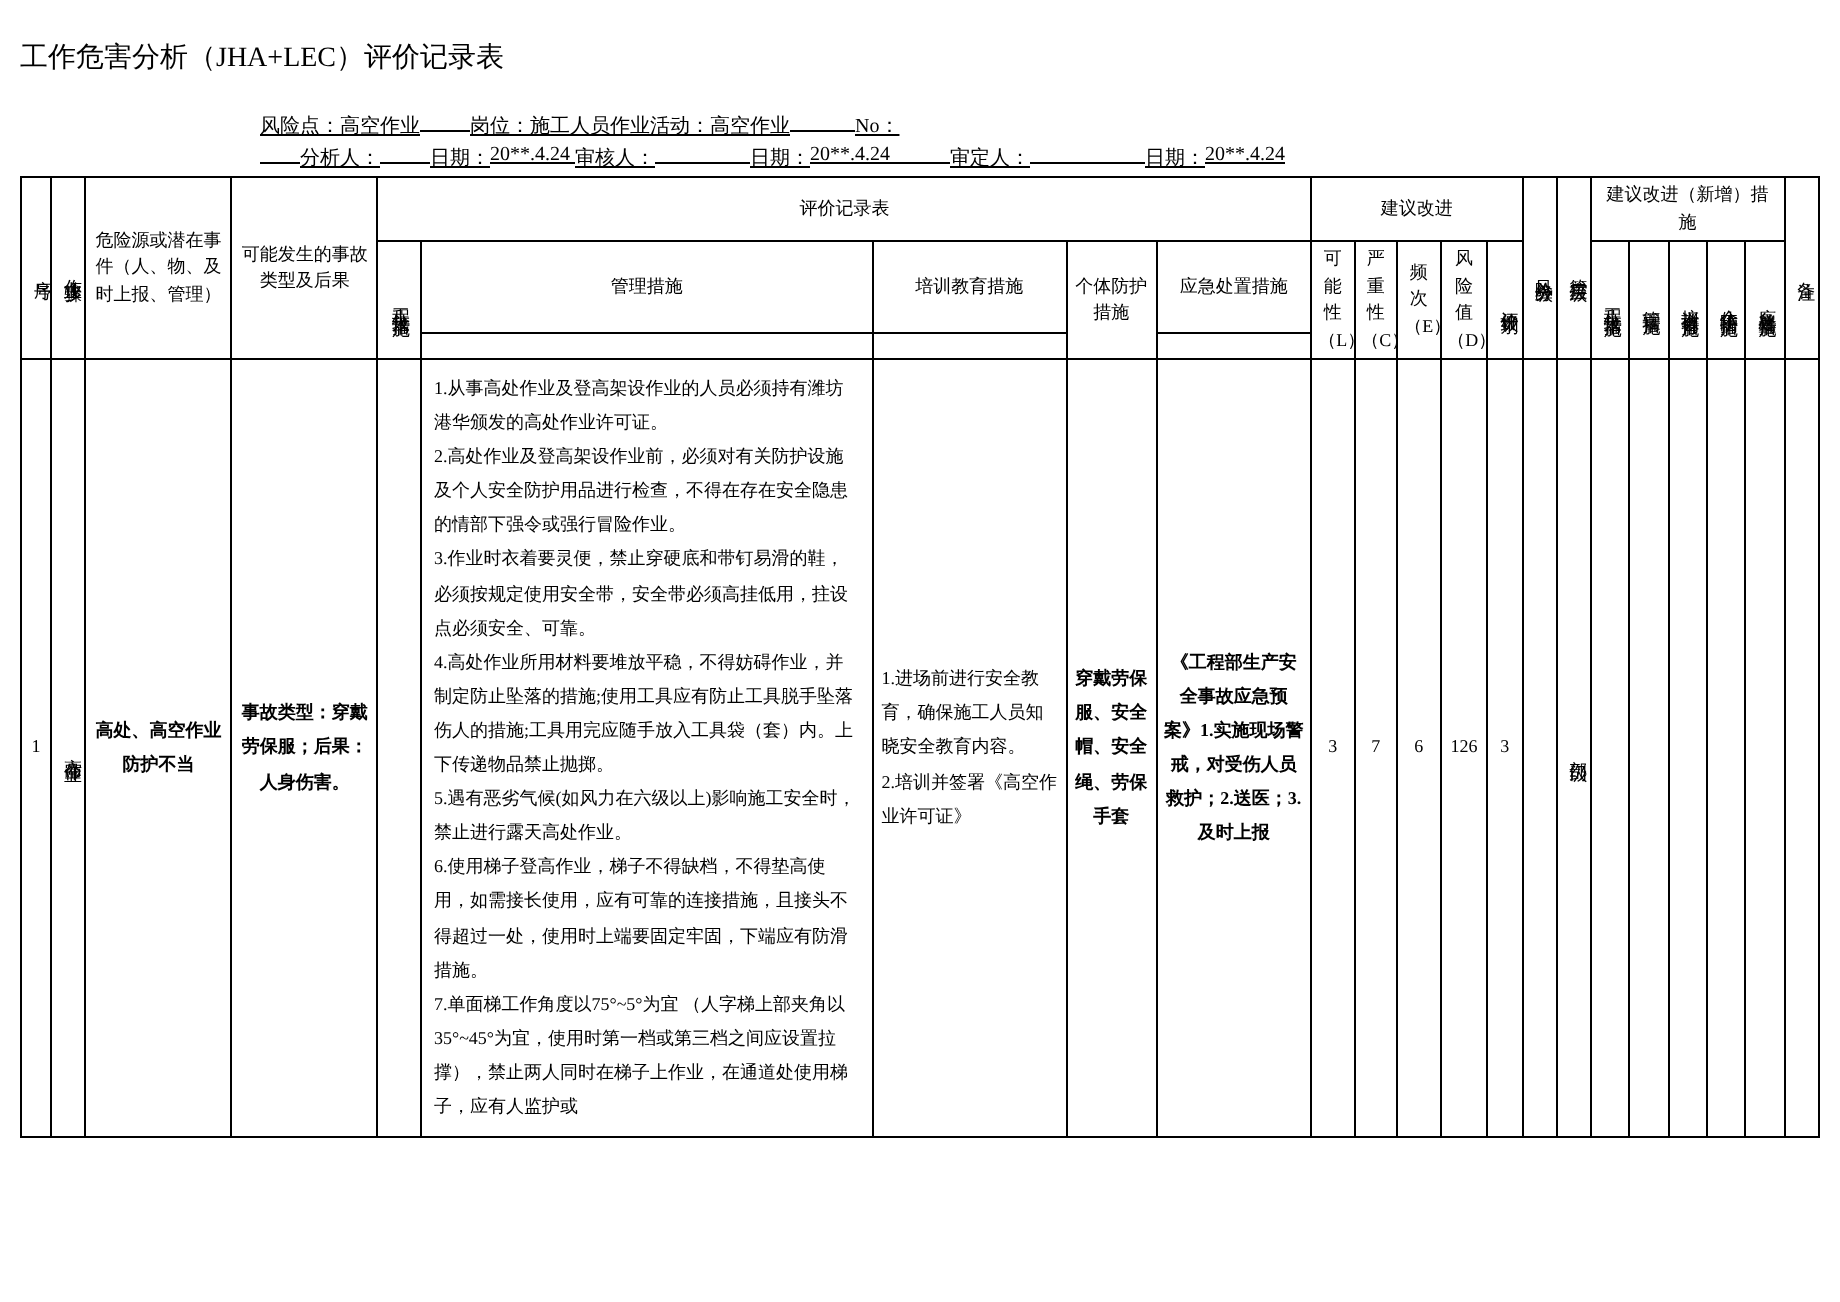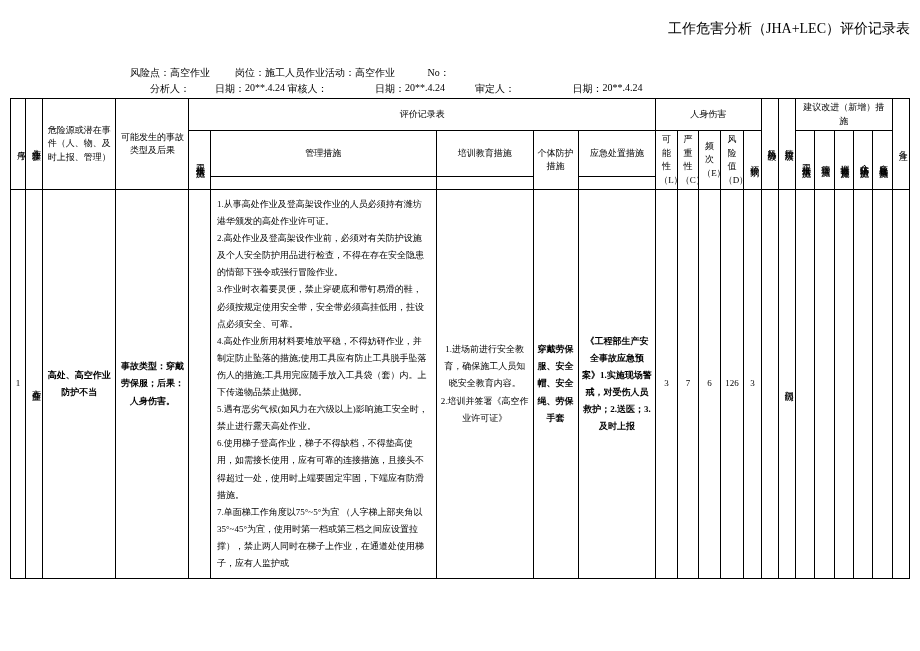--- a/index.html
+++ b/index.html
@@ -6,30 +6,31 @@
   body {
     font-family: "SimSun", "宋体", serif;
     font-size: 10px;
     margin: 0;
     padding: 20px 10px;
     background: #fff;
     color: #000;
     width: 920px;
   }
   .title {
-    text-align: right;
+    text-align: left;
     font-size: 14px;
     font-weight: normal;
-    margin-bottom: 28px;
+    margin-bottom: 18px;
   }
   .meta-row {
     display: flex;
     padding-left: 120px;
     font-size: 10px;
     margin-bottom: 2px;
+    text-decoration: underline;
   }
   .meta-row span { white-space: pre; }
   table {
     border-collapse: collapse;
     width: 100%;
     table-layout: fixed;
   }
   th, td {
     border: 1px solid #000;
     padding: 2px 3px;
@@ -45,21 +46,21 @@
     margin: 0 auto;
     letter-spacing: 1px;
   }
   td.mgmt {
     text-align: left;
     vertical-align: top;
     padding: 6px 6px;
     line-height: 1.9;
   }
   td.train {
-    text-align: center;
+    text-align: left;
     vertical-align: middle;
     padding: 4px;
     line-height: 1.9;
   }
   td.wraptext {
     line-height: 1.9;
     font-weight: bold;
   }
 </style>
 </head>
@@ -124,21 +125,21 @@
     <tr>
       <th rowspan="3">
           <div class="vtext">序号</div>
         </th>
       <th rowspan="3">
           <div class="vtext">作业步骤</div>
         </th>
       <th rowspan="3">危险源或潜在事件（人、物、及时上报、管理）</th>
       <th rowspan="3">可能发生的事故类型及后果</th>
       <th colspan="5">评价记录表</th>
-      <th colspan="5">人身伤害</th>
+      <th colspan="5">建议改进</th>
       <th rowspan="3">
           <div class="vtext">风险分级</div>
         </th>
       <th rowspan="3">
           <div class="vtext">管控层级</div>
         </th>
       <th colspan="5">建议改进（新增）措施</th>
       <th rowspan="3">
           <div class="vtext">备注</div>
         </th>

